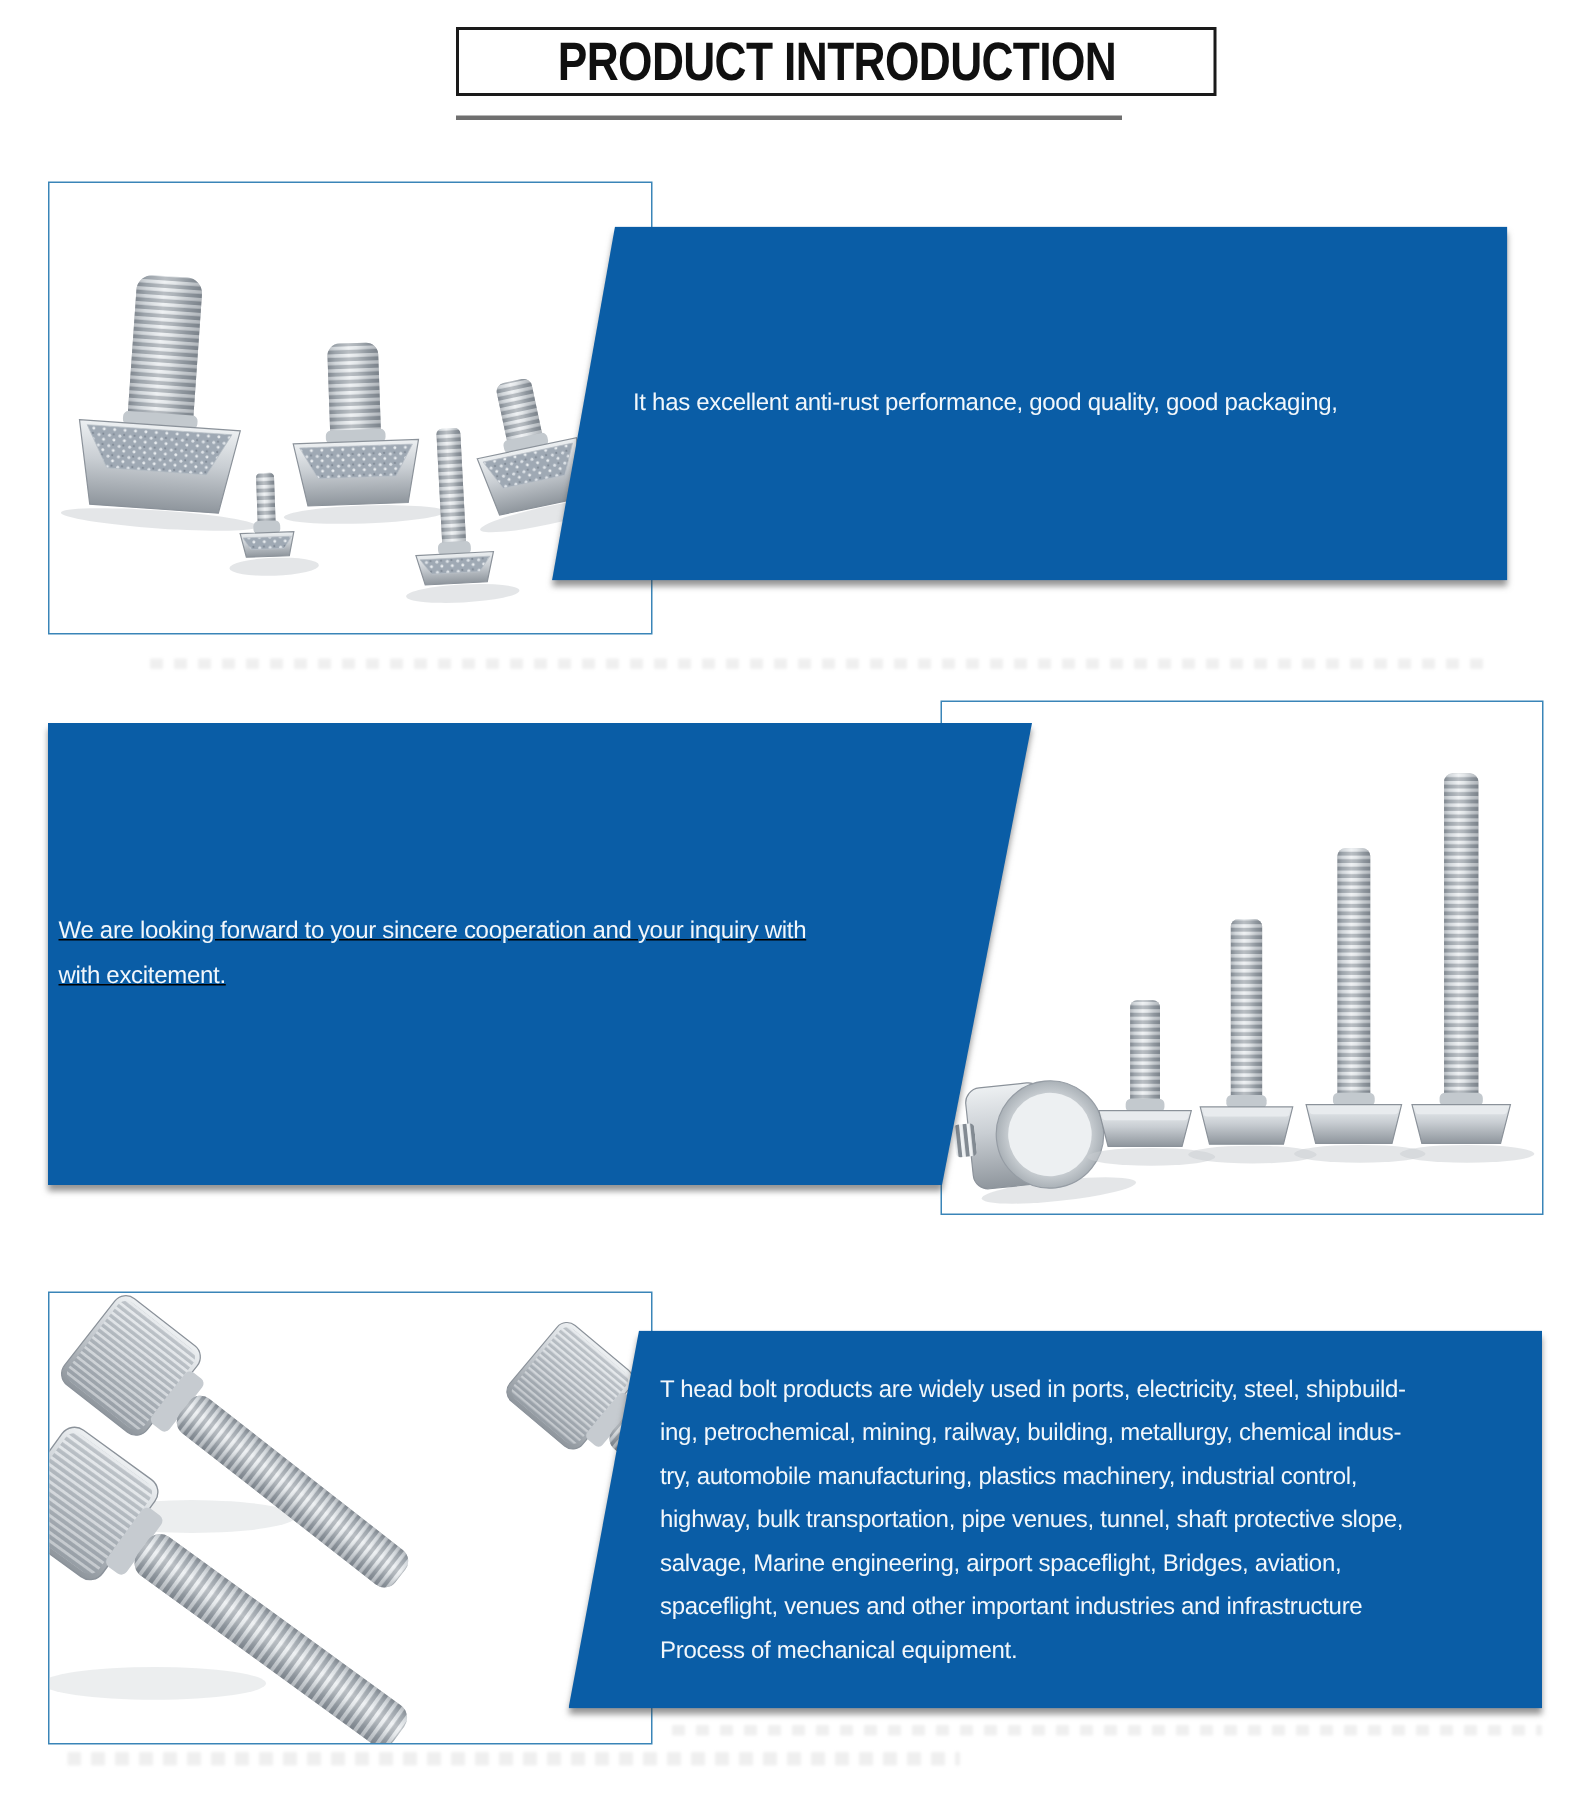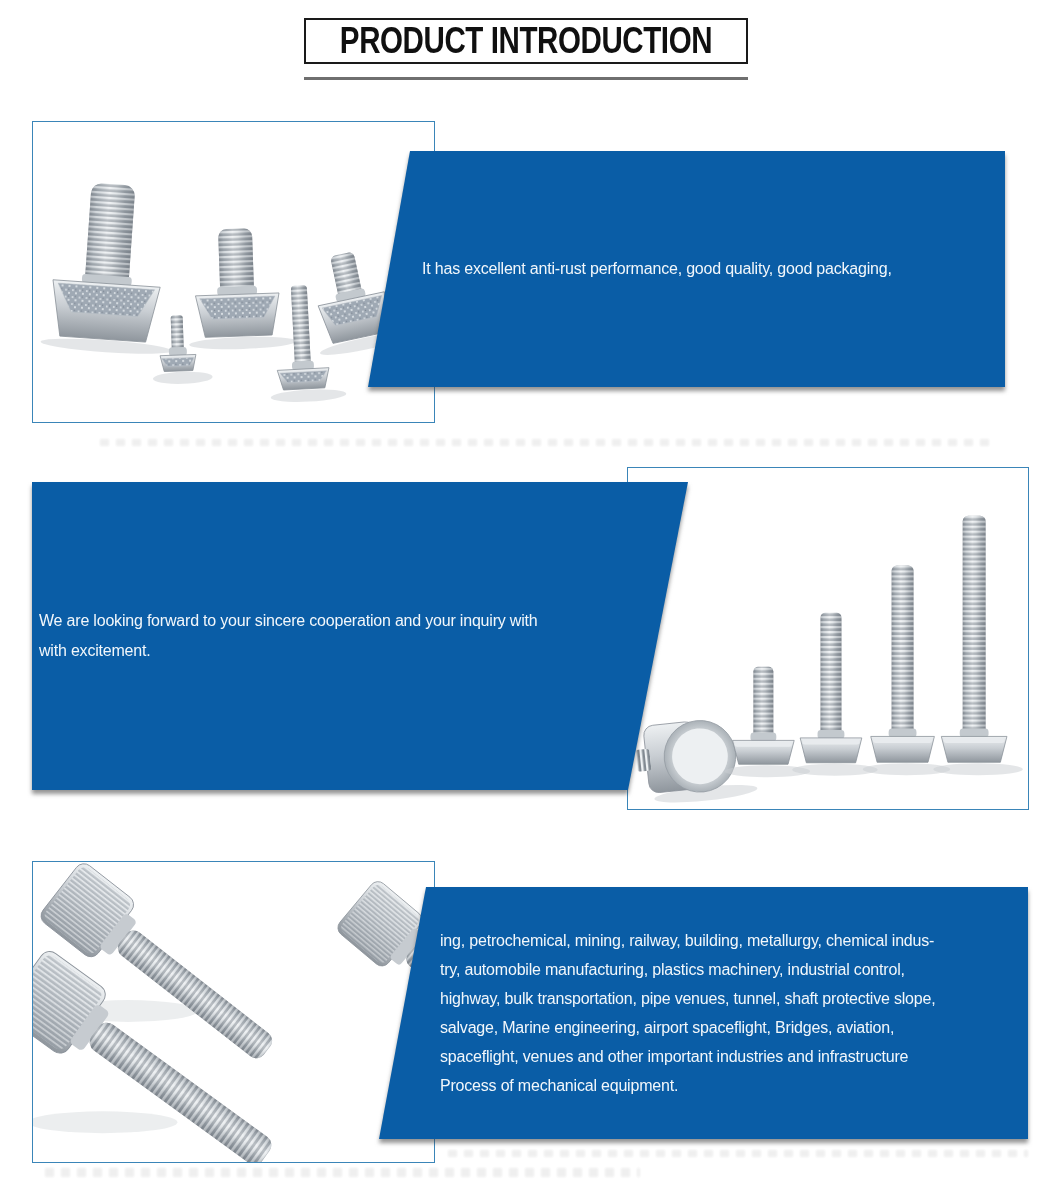--- a/index.html
+++ b/index.html
@@ -5,21 +5,21 @@
   html,body{margin:0;padding:0;background:#ffffff;}
   .page{
     position:relative;
     width:1060px;height:1196px;
     background:#ffffff;
     font-family:"Liberation Sans", sans-serif;
     overflow:hidden;
   }
   
   .title-box{
-    position:absolute;left:304px;top:18px;width:444px;height:46px;
+    position:absolute;left:304px;top:18px;width:507px;height:46px;
     box-sizing:border-box;border:2px solid var(--title_border,#1a1a1a);
     display:flex;align-items:flex-start;justify-content:center;
     background:#ffffff;
   }
   .title-text{
     font-size:36px;font-weight:700;color:var(--title_text,#101010);
     letter-spacing:-0.5px;white-space:nowrap;
     transform:scaleX(0.82);transform-origin:center;
   }
   .title-underline{
@@ -44,21 +44,21 @@
     display:flex;flex-direction:column;justify-content:center;
     box-sizing:border-box;
   }
   .panel-text{
     color:var(--panel_text,#f2f7fb);
     font-size:16px;line-height:30px;letter-spacing:-0.2px;
   }
   .panel-text div{white-space:nowrap;}
   #panel1-wrap{left:368px;top:151px;width:637px;height:236px;}
   #panel1{clip-path:polygon(42px 0,637px 0,637px 236px,0 236px);padding-left:54px;}
-  #panel2-wrap{left:32px;top:482px;width:656px;height:308px;}
+  #panel2-wrap{left:32px;top:482px;width:656px;height:308px;text-decoration:underline;}
   #panel2{clip-path:polygon(0 0,656px 0,596px 308px,0 308px);padding-left:7px;}
   #panel3-wrap{left:379px;top:887px;width:649px;height:252px;}
   #panel3{clip-path:polygon(47px 0,649px 0,649px 252px,0 252px);padding-left:61px;}
   #panel3 .panel-text{line-height:29px;}
   
   .ghost{
     position:absolute;height:7px;opacity:0.28;filter:blur(1px);
     background:repeating-linear-gradient(90deg,#c9c9c9 0 9px,transparent 9px 16px);
     pointer-events:none;
   }
@@ -253,20 +253,21 @@
           <rect x="-76" y="-32" width="61" height="64" rx="7" fill="url(#p-ribs)" opacity="0.55"></rect>
           <rect x="-15" y="-21" width="14" height="42" rx="4" fill="#c6cbd0"></rect>
           <rect x="-2" y="-14" width="185" height="28" rx="9" fill="url(#g-cylv)"></rect>
           <rect x="-2" y="-14" width="185" height="28" rx="9" fill="url(#p-thv)" opacity="0.5"></rect>
         </g>
       </svg>
   </div>
   <div class="panel-wrap" id="panel3-wrap">
     <div class="panel" id="panel3">
       <div class="panel-text">
+          <div>T head bolt products are widely used in ports, electricity, steel, shipbuild-</div>
           <div>ing, petrochemical, mining, railway, building, metallurgy, chemical indus-</div>
           <div>try, automobile manufacturing, plastics machinery, industrial control,</div>
           <div>highway, bulk transportation, pipe venues, tunnel, shaft protective slope,</div>
           <div>salvage, Marine engineering, airport spaceflight, Bridges, aviation,</div>
           <div>spaceflight, venues and other important industries and infrastructure</div>
           <div>Process of mechanical equipment.</div>
         </div>
     </div>
   </div>
 

